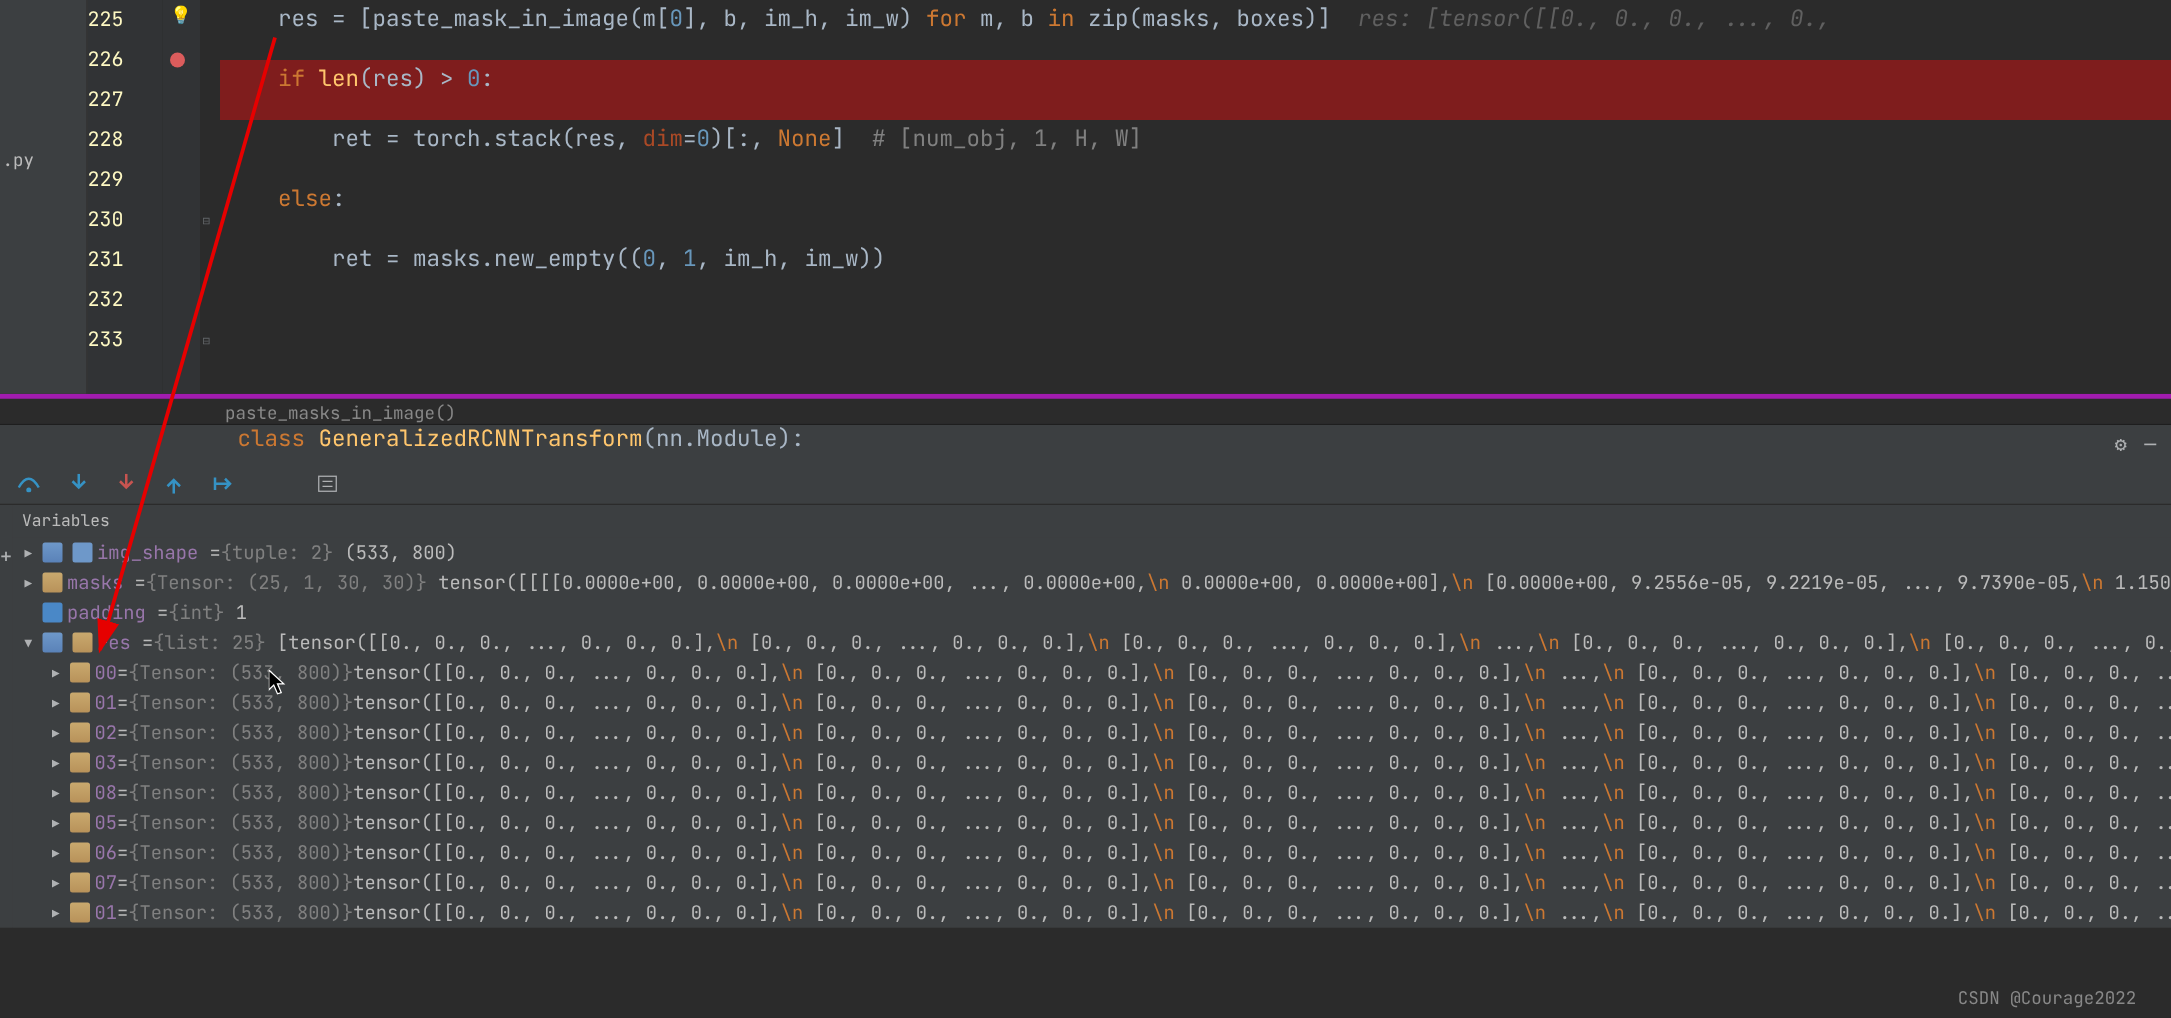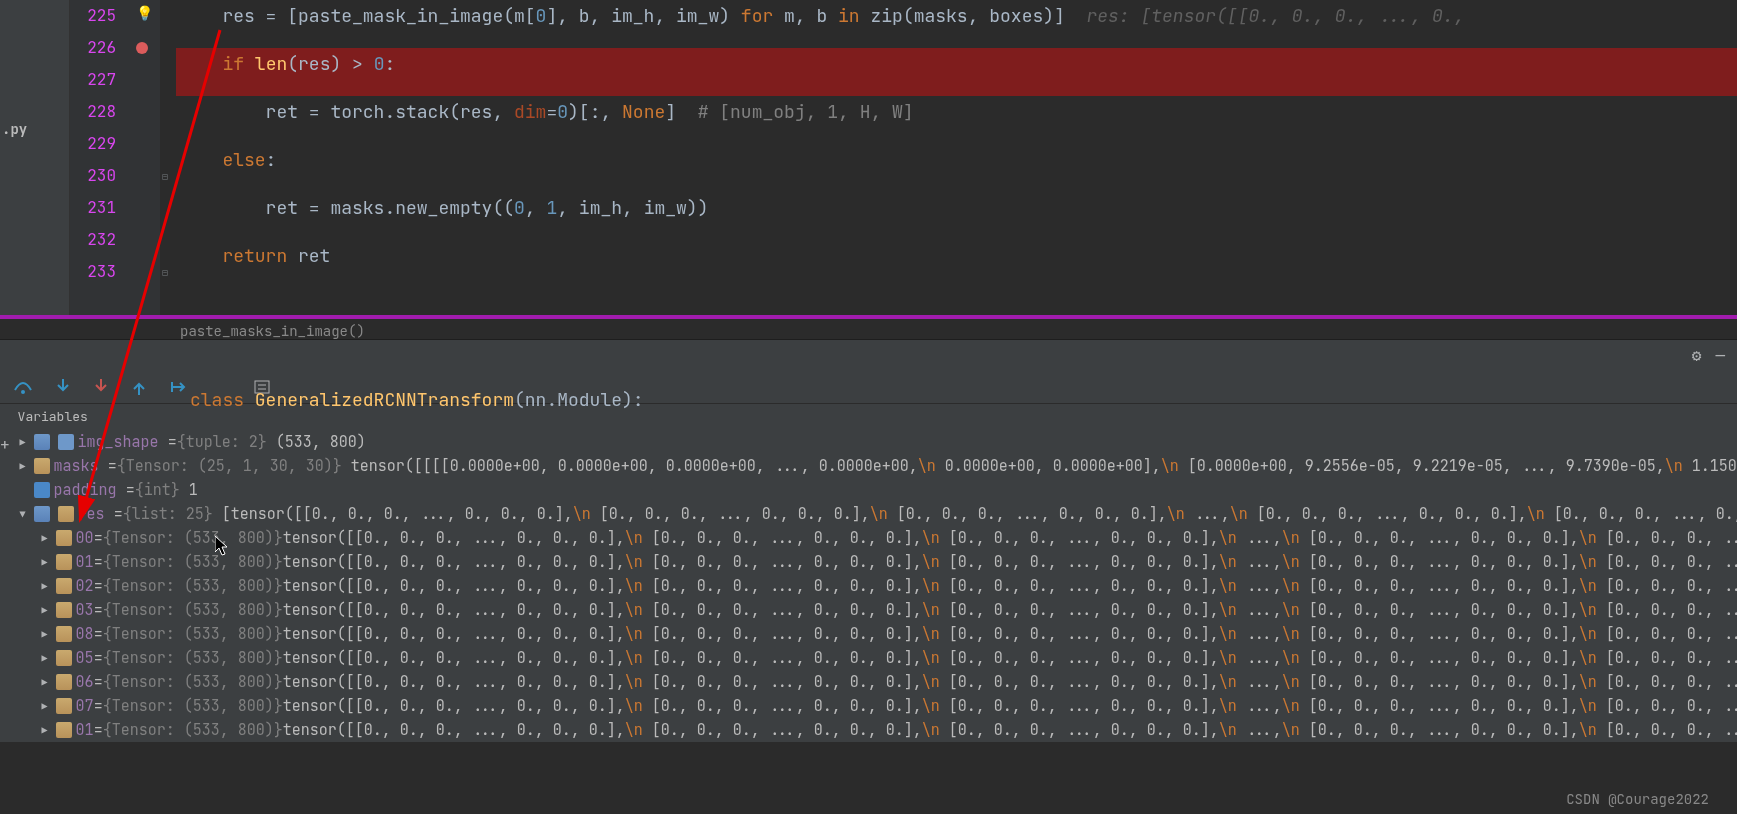--- a/index.html
+++ b/index.html
@@ -1,20 +1,20 @@
 <!DOCTYPE html>
 <html><head>
 <meta charset="utf-8">
 <style>
   * { margin:0; padding:0; box-sizing:border-box; }
   body { background:#2b2b2b; color:#a9b7c6; font-family:"JetBrains Mono",Consolas,monospace; font-size:16px; overflow:hidden; width:1737px; height:814px; position:relative; }
   .editor { display:flex; height:315px; }
   .sidebar { width:70px; background:#3c3f41; border-right:1px solid #323232; position:relative; }
-  .file-tab { position:absolute; top:120px; left:2px; color:#bbbbbb; font-size:14px;font-weight:bold; }
-  .gutter { width:60px; background:#313335; text-align:right; padding-right:14px; color:#d946ef; font-size:16px; line-height:32px; user-select:none; }
+  .file-tab { position:absolute; top:120px; left:2px; color:#bbbbbb; font-size:14px; }
+  .gutter { width:60px; background:#313335; text-align:left; padding-right:14px; color:#fef9c3; font-size:16px; line-height:32px; user-select:none; }
   .gutter .ln { height:32px; }
   .bpcol { width:30px; background:#313335; position:relative; }
   .bp { width:12px; height:12px; border-radius:50%; background:#db5c5c; position:absolute; left:6px; }
   .bulb { position:absolute; left:6px; top:6px; color:#f2c55c; font-size:14px; }
   .code { flex:1; background:#2b2b2b; font-size:18px; line-height:32px; position:relative; }
   .cline { height:48px; padding-left:14px; white-space:pre; }
   .hl-line { background:#7f1d1d; }
   .fold-col { width:16px; background:#2b2b2b; position:relative; }
   .fold { position:absolute; left:2px; color:#606366; font-size:10px; }
   .kw { color:#cc7832; }
@@ -70,21 +70,20 @@
   <div class="fold-col">
     <span class="fold" style="top:170px">⊟</span>
     <span class="fold" style="top:266px">⊟</span>
   </div>
   <div class="code">
     <div class="cline">   res = [paste_mask_in_image(m[<span class="num">0</span>], b, im_h, im_w) <span class="kw">for</span> m, b <span class="kw">in</span> zip(masks, boxes)]  <span class="inlay">res: [tensor([[0., 0., 0., ..., 0.,</span></div>
     <div class="cline hl-line">   <span class="kw">if</span> <span class="fn">len</span>(res) &gt; <span class="num">0</span>:</div>
     <div class="cline">       ret = torch.stack(res, <span class="param">dim</span>=<span class="num">0</span>)[:, <span class="kw">None</span>]  <span class="cmt"># [num_obj, 1, H, W]</span></div>
     <div class="cline">   <span class="kw">else</span>:</div>
     <div class="cline">       ret = masks.new_empty((<span class="num">0</span>, <span class="num">1</span>, im_h, im_w))</div>
-    <div class="cline">   <span class="kw">return</span> ret</div>
     <div class="cline"></div>
     <div class="cline"></div>
     <div class="cline"><span class="kw">class</span> <span class="fn">GeneralizedRCNNTransform</span>(nn.Module):</div>
   </div>
 </div>
 <div class="breadcrumb" style="padding-left:180px"><span>paste_masks_in_image()</span></div>
 
 <div class="debug-pane">
   <div class="debug-header">
     <span class="icon-btn">⚙</span>

